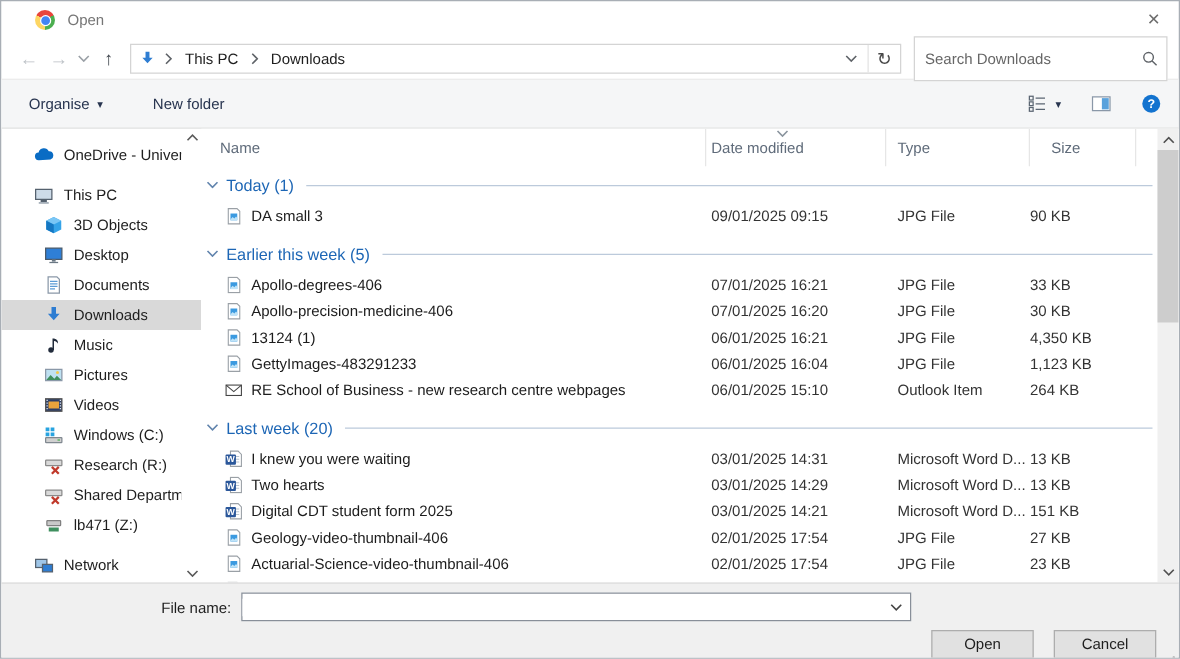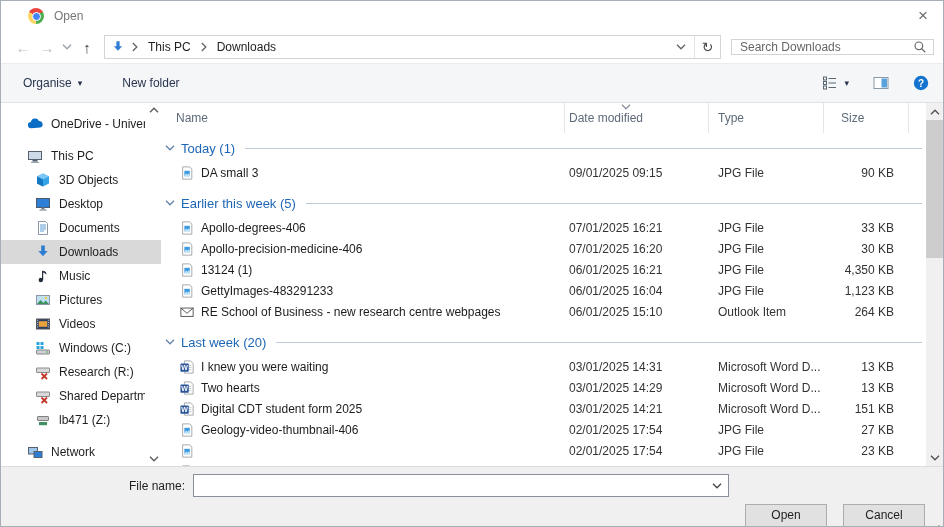--- a/index.html
+++ b/index.html
@@ -35,21 +35,21 @@
   .addressbar { flex:1; height:24px; border:1px solid #d4d4d4; display:flex; align-items:center;
     margin:0 10px 0 5px; background:#fff; }
   .addr-icon { margin:0 4px 0 6px; }
   .crumb { padding:0 7px; white-space:nowrap; }
   .crumb-sep { color:#5f6368; padding:0 1px; }
   .crumb-sep .chv { transform:rotate(-90deg); }
   .addr-right { margin-left:auto; display:flex; align-items:stretch; height:100%; }
   .addr-dd { width:26px; display:flex; align-items:center; justify-content:center; color:#5f6368; }
   .refresh-btn { width:26px; display:flex; align-items:center; justify-content:center;
     border-left:1px solid #e3e3e3; color:#4a4a4a; font-size:14px; }
-  .searchbox { width:203px; height:16px; border:1px solid #d4d4d4; display:flex; 
+  .searchbox { width:203px; height:36px; border:1px solid #d4d4d4; display:flex; align-items:center;
     padding:0 6px 0 8px; background:#fff; }
   .searchbox input { flex:1; border:none; outline:none; font:inherit; color:#333; min-width:0; }
   .searchbox input::placeholder { color:#666; }
 
   
   .toolbar { height:40px; background:#f5f6f7; border-top:1px solid #ececec; border-bottom:1px solid #e2e2e2;
     display:flex; align-items:center; padding:0 14px 0 22px; color:#27344f; }
   .tool-btn { display:flex; align-items:center; gap:6px; }
   .organise { margin-right:40px; }
   .tri { font-size:9px; color:#27344f; }
@@ -81,21 +81,21 @@
   .group-hdr { height:24px; margin:8px 0 2px; display:flex; align-items:center; padding-left:4px; }
   .group-hdr:first-child { margin-top:3px; }
   .group-chev { color:#6184ad; margin-right:6px; }
   .group-label { color:#1d66b5; font-size:13px; white-space:nowrap; }
   .group-rule { flex:1; height:1px; background:#bccadb; margin:1px 4px 0 10px; }
   .row { height:21px; display:flex; align-items:center; }
   .cell-name { width:404px; display:flex; align-items:center; gap:7px; padding-left:19px;
     white-space:nowrap; overflow:hidden; color:#1c1c1c; }
   .cell-date { width:144px; padding-left:4px; color:#333; white-space:nowrap; }
   .cell-type { width:115px; padding-left:9px; color:#333; white-space:nowrap; overflow:hidden; }
-  .cell-size { width:85px; text-align:right; padding-right:15px; color:#333; white-space:nowrap; }
+  .cell-size { width:85px; text-align:left; padding-right:15px; color:#333; white-space:nowrap; }
 
   .vscroll { position:absolute; top:0; right:0; width:17px; height:100%; background:#f0f0f0; }
   .vs-btn { height:17px; display:flex; align-items:center; justify-content:center; color:#505050; }
   .vs-btn.up .chv { transform:rotate(180deg); }
   .vs-btn.down { position:absolute; bottom:0; left:0; right:0; }
   .vs-thumb { position:absolute; top:17px; left:0; width:17px; height:138px; background:#cdcdcd; }
 
   
   .footer { height:69px; background:#f0f0f0; border-top:1px solid #dcdcdc; position:relative; }
   .fn-label { position:absolute; left:128px; top:8px; line-height:22px; }
@@ -592,20 +592,21 @@
         </div>
         <div class="row">
           <div class="cell-name">
             <span class="icon14">
               <svg viewBox="0 0 16 16">
                 <path d="M3 1h8l2.5 2.5V15H3z" fill="#fff" stroke="#9aa0a6"></path>
                 <rect x="5" y="5.5" width="6.2" height="6.2" fill="#3b9ae0"></rect>
                 <path d="M5 10.8 7 8.6l1.5 1.5 1.6-1.8 1.1 1.3v2.1H5z" fill="#bfe3f7"></path>
               </svg>
             </span>
+            <span>Actuarial-Science-video-thumbnail-406</span>
           </div>
           <div class="cell-date">02/01/2025 17:54</div>
           <div class="cell-type">JPG File</div>
           <div class="cell-size">23 KB</div>
         </div>
         <div class="row">
           <div class="cell-name">
             <span class="icon14">
               <svg viewBox="0 0 16 16">
                 <path d="M3 1h8l2.5 2.5V15H3z" fill="#fff" stroke="#9aa0a6"></path>

